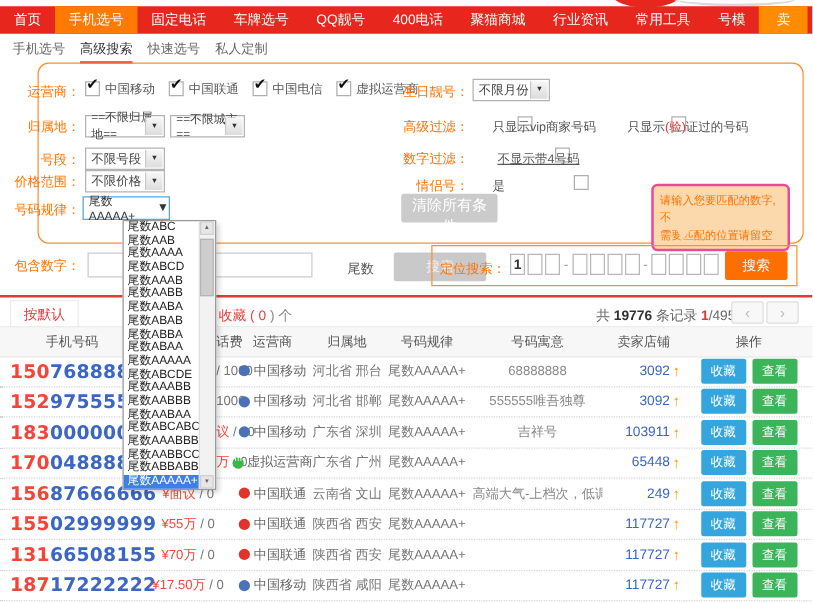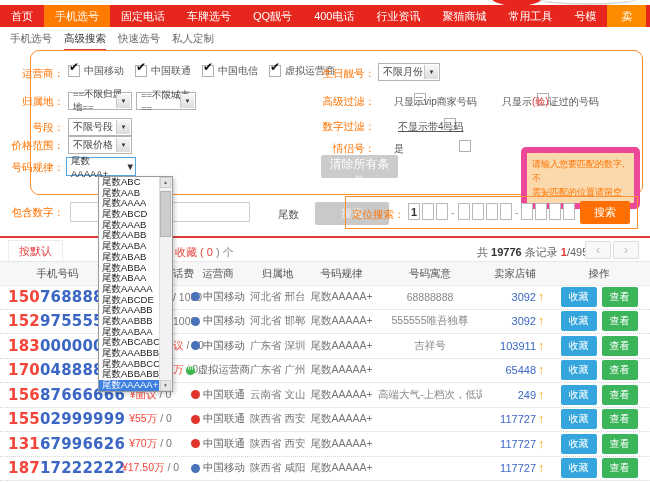--- a/index.html
+++ b/index.html
@@ -24,21 +24,21 @@
   .flabel{color:#ff7300;font-size:10.5px;text-align:right;white-space:nowrap;}
   .ftext{color:#555;font-size:10px;white-space:nowrap;}
   .cb{width:12px;height:12px;border:1px solid #b0b0b0;background:#fff;display:inline-block;box-sizing:border-box;position:relative;vertical-align:-2px;cursor:pointer;}
   .cb .chk{position:absolute;left:0px;top:-5px;font-size:12px;color:#111;font-weight:bold;line-height:12px;}
   .sel{border:1px solid #b3b3b3;background:#fff;height:18px;box-sizing:border-box;font-size:9.5px;color:#444;
        display:flex;align-items:center;padding-left:4px;cursor:pointer;}
   .sel .arr{position:absolute;right:1px;top:1px;bottom:1px;width:13px;background:linear-gradient(#f7f7f7,#dcdcdc);
        border-left:1px solid #c8c8c8;display:flex;align-items:center;justify-content:center;font-size:6px;color:#333;}
   .opwrap{display:inline-flex;align-items:center;gap:4px;margin-right:11px;}
   .btn-clear{left:321px;top:155px;width:77px;height:23px;background:#cbcbcb;color:#fff;font-size:12px;border:none;border-radius:2px;cursor:pointer;}
-  .tip{left:521px;top:147px;width:97px;background:#fcd9ad;border:6px solid #ec4899;border-radius:5px;color:#ff7300;
+  .tip{left:521px;top:147px;width:97px;background:#fcd9ad;border:2px solid #ec4899;border-radius:5px;color:#ff7300;
        font-size:9px;line-height:14px;padding:4px 5px;text-align:left;}
   .tip-tail{left:541px;top:183px;width:0;height:0;border-left:5px solid transparent;border-right:7px solid transparent;border-top:9px solid #fcd9ad;}
   
   .contains-input{left:70px;top:202px;width:180px;height:20px;border:1px solid #ccc;box-sizing:border-box;font-size:11px;padding:0 4px;}
   .btn-gray{left:315px;top:202px;width:74px;height:23px;background:#c9c9c9;color:#f2f2f2;font-size:11px;border:none;border-radius:2px;cursor:pointer;}
   
   .posbox{left:345px;top:196px;width:293px;height:33px;border:1px solid #ff9030;box-sizing:border-box;}
   .pdigits{left:408px;top:203px;display:flex;align-items:center;gap:2px;}
   .pbox{width:12px;height:17px;border:1px solid #b8b8b8;background:#fff;display:inline-block;box-sizing:border-box;
         font-size:11px;color:#333;text-align:center;line-height:16px;font-weight:bold;}
@@ -105,22 +105,22 @@
   <div class="abs logo-blob"></div>
   <div class="abs logo-swoosh"></div>
 
   <div class="abs nav">
       <div class="nav-item">首页</div>
       <div class="nav-item active">手机选号</div>
       <div class="nav-item">固定电话</div>
       <div class="nav-item">车牌选号</div>
       <div class="nav-item">QQ靓号</div>
       <div class="nav-item">400电话</div>
+      <div class="nav-item">聚猫商城</div>
       <div class="nav-item">行业资讯</div>
-      <div class="nav-item">聚猫商城</div>
       <div class="nav-item">常用工具</div>
       <div class="nav-item">号模</div>
       <div class="nav-spacer"></div>
       <div class="nav-seller">卖家服务中心</div>
     </div>
 
   <div class="abs subnav">
       <div class="subnav-item">手机选号</div>
       <div class="subnav-item active">高级搜索</div>
       <div class="subnav-item">快速选号</div>
@@ -373,21 +373,21 @@
         <div class="td shop">
           <span class="shopnum">117727</span>
           <span class="uparrow">↑</span>
         </div>
         <div class="td act">
           <button class="bfav">收藏</button>
           <button class="bview">查看</button>
         </div>
       </div>
       <div class="grid row">
-        <div class="td phone"><span class="pr">131</span><span class="pb">67996626</span></div>
+        <div class="td phone"><span class="pr">131</span><span class="pb">66508155</span></div>
         <div class="td price"><span class="prc">¥70万</span><span class="pgray"> / 0</span></div>
         <div class="td carrier">
           <span class="cicon unicom"></span>
           <span>中国联通</span>
         </div>
         <div class="td region">陕西省 西安</div>
         <div class="td rule">尾数AAAAA+</div>
         <div class="td meaning"></div>
         <div class="td shop">
           <span class="shopnum">117727</span>

